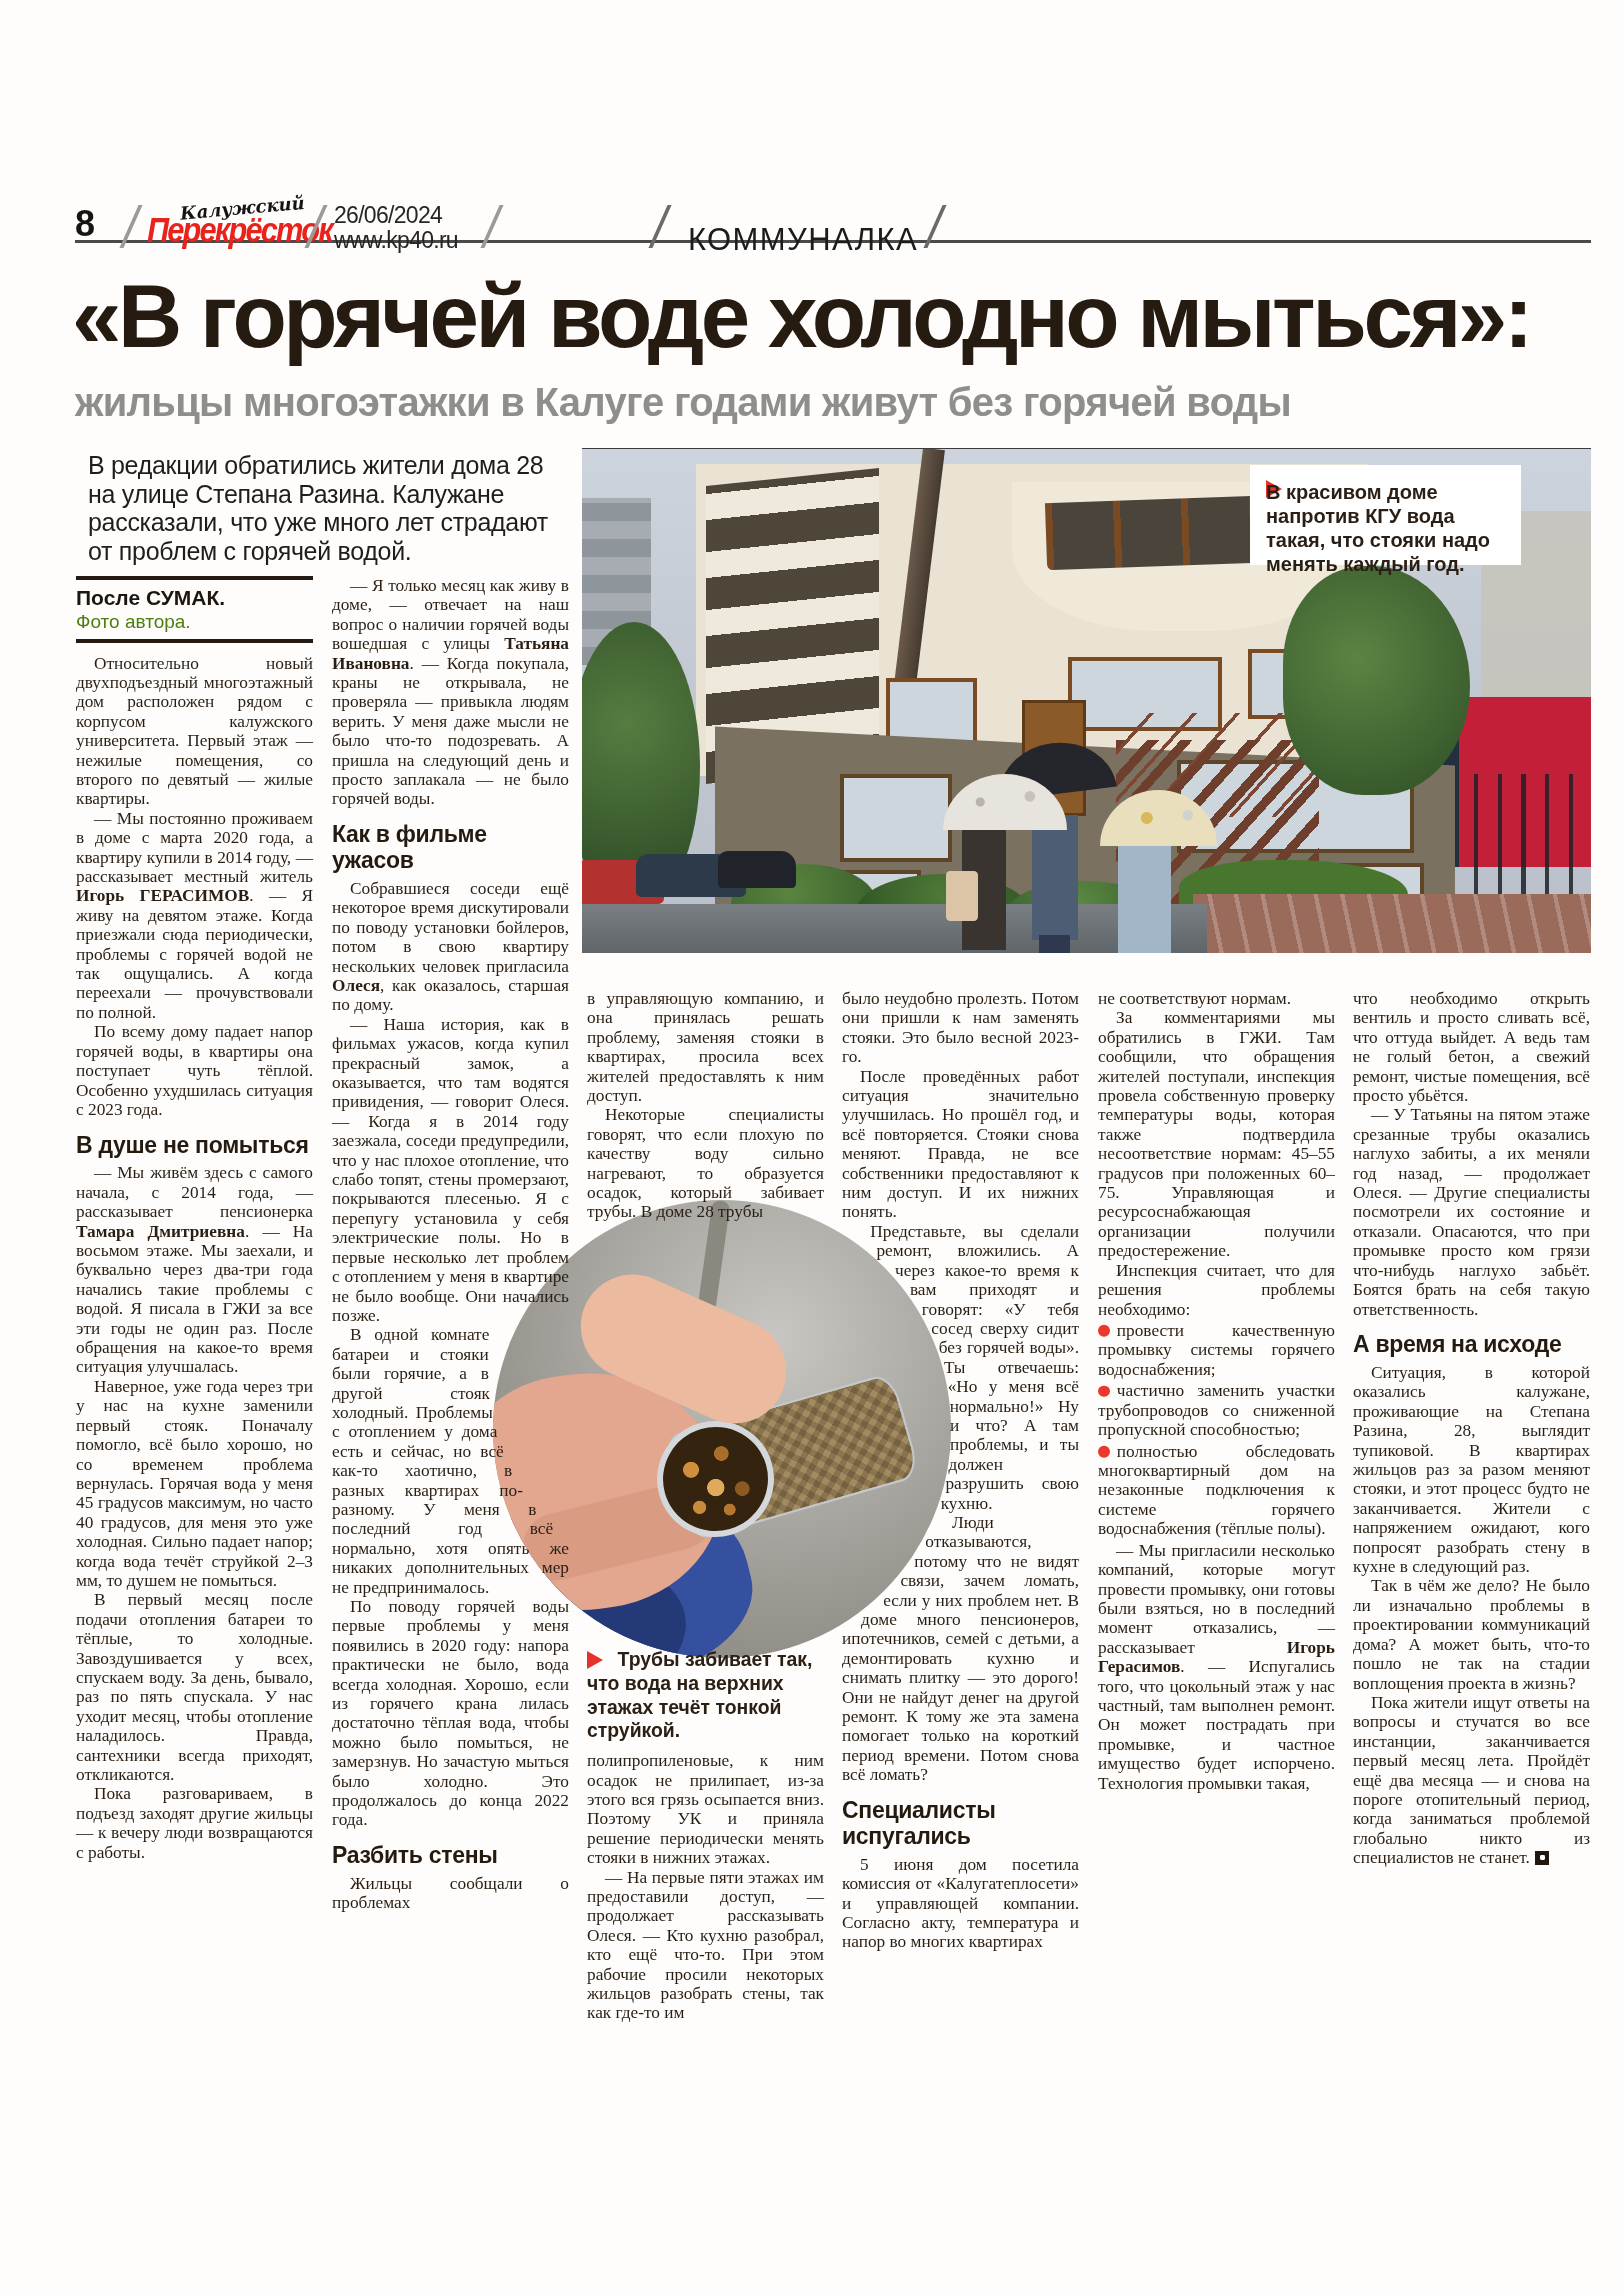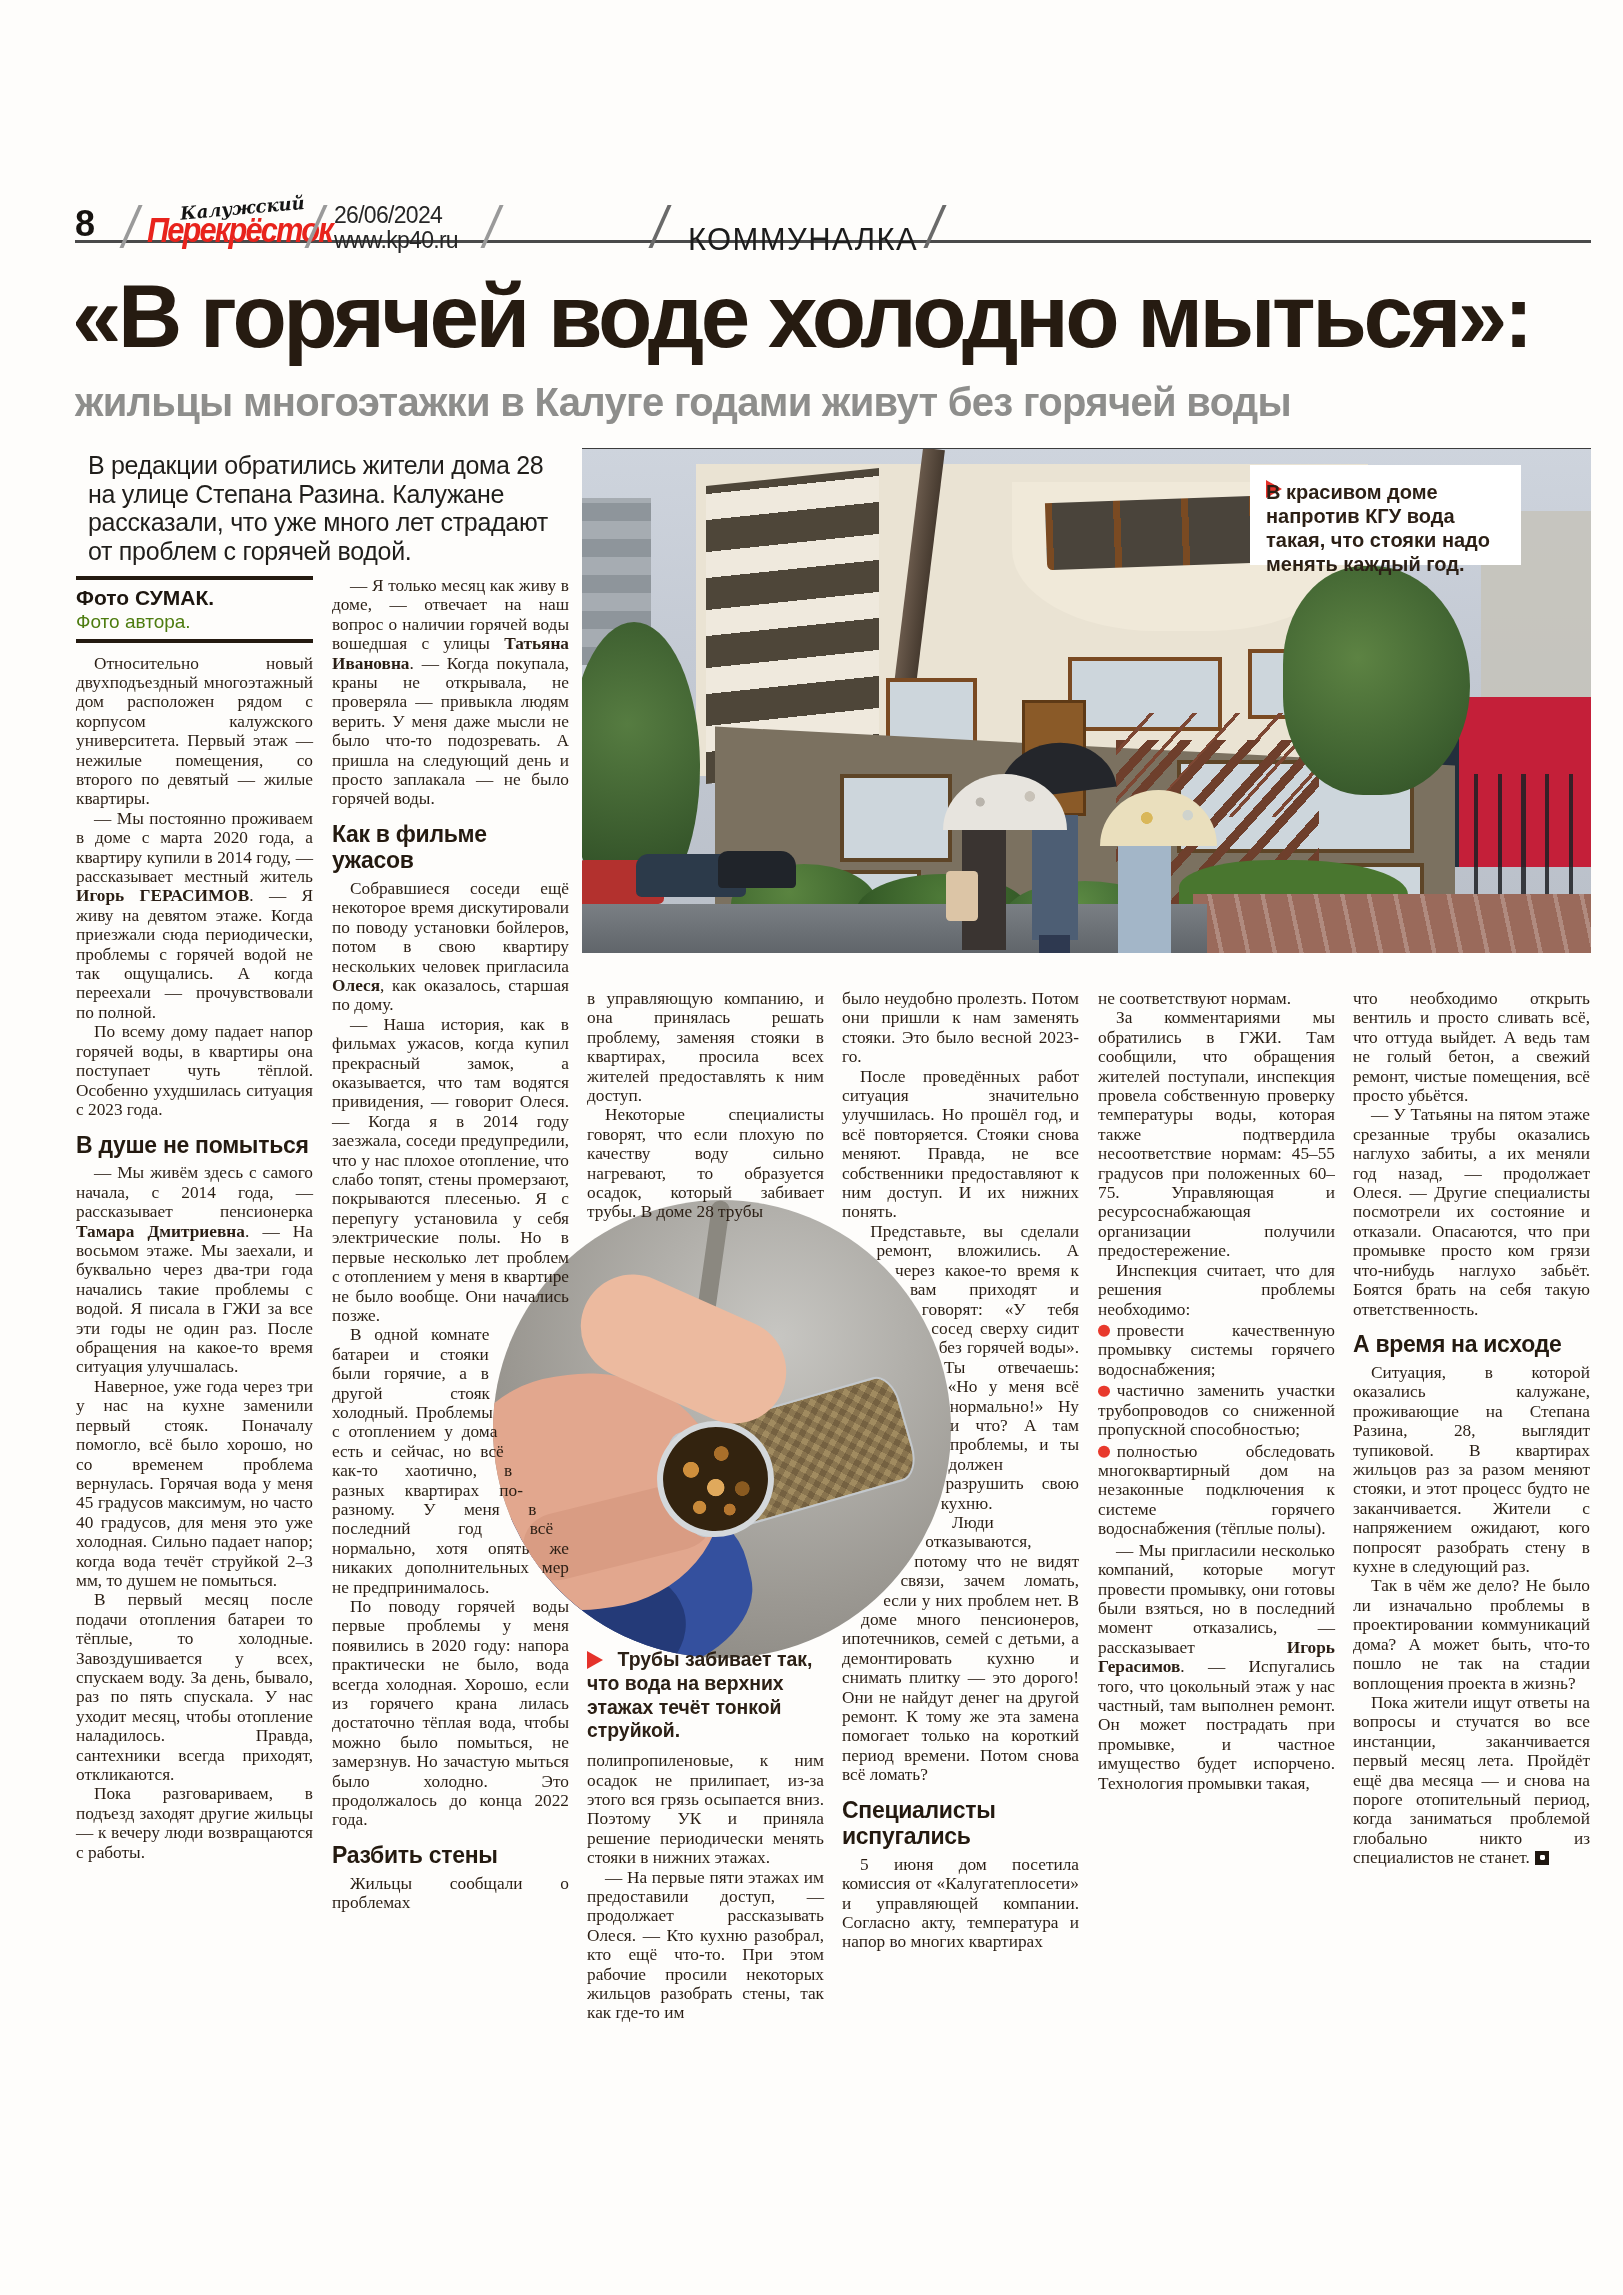--- a/index.html
+++ b/index.html
@@ -208,21 +208,21 @@
     <div class="cloth2"></div>
     <div class="palm"></div>
     <div class="finger"></div>
     <div class="pipe"></div>
     <div class="pipe-end"></div>
     <div class="thumb"></div>
   </div>
 
   <div class="col c1">
     <div class="by-rule"></div>
-    <div class="by-author">Фото СУМАК.</div>
+    <div class="by-author">После СУМАК.</div>
     <div class="by-credit">Фото автора.</div>
     <div class="by-rule2"></div>
     <p>Относительно новый двухподъездный многоэтажный дом расположен рядом с корпусом калужского университета. Первый этаж — нежилые помещения, со второго по девятый — жилые квартиры.</p>
     <p>— Мы постоянно проживаем в доме с марта 2020 года, а квартиру купили в 2014 году, — рассказывает местный житель <b>Игорь ГЕРАСИМОВ</b>. — Я живу на девятом этаже. Когда приезжали сюда периодически, проблемы с горячей водой не так ощущались. А когда переехали — прочувствовали по полной.</p>
     <p>По всему дому падает напор горячей воды, в квартиры она поступает чуть тёплой. Особенно ухудшилась ситуация с 2023 года.</p>
     <h3>В душе не помыться</h3>
     <p>— Мы живём здесь с самого начала, с 2014 года, — рассказывает пенсионерка <b>Тамара Дмитриевна</b>. — На восьмом этаже. Мы заехали, и буквально через два-три года начались такие проблемы с водой. Я писала в ГЖИ за все эти годы не один раз. После обращения на какое-то время ситуация улучшалась.</p>
     <p>Наверное, уже года через три у нас на кухне заменили первый стояк. Поначалу помогло, всё было хорошо, но со временем проблема вернулась. Горячая вода у меня 45 градусов максимум, но часто 40 градусов, для меня это уже холодная. Сильно падает напор; когда вода течёт струйкой 2–3 мм, то душем не помыться.</p>
     <p>В первый месяц после подачи отопления батареи то тёплые, то холодные. Завоздушивается у всех, спускаем воду. За день, бывало, раз по пять спускала. У нас уходит месяц, чтобы отопление наладилось. Правда, сантехники всегда приходят, откликаются.</p>
     <p>Пока разговариваем, в подъезд заходят другие жильцы — к вечеру люди возвращаются с работы.</p>

